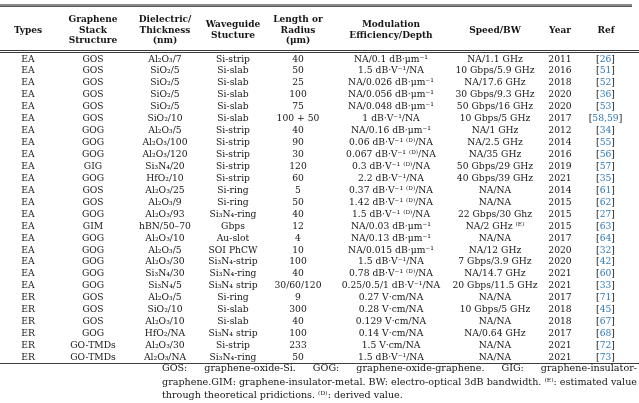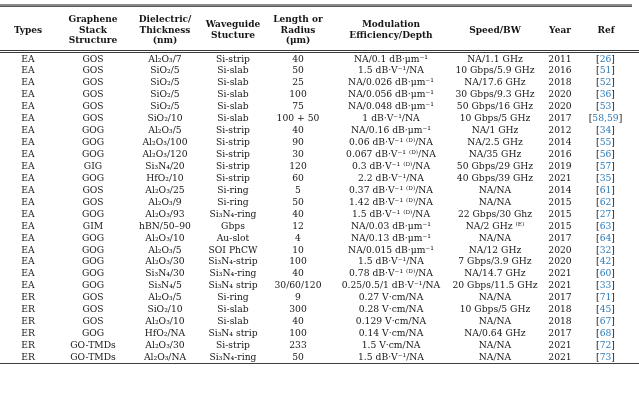--- a/index.html
+++ b/index.html
@@ -250,21 +250,21 @@
           <td>Si₃N₄-ring</td>
           <td>40</td>
           <td>1.5 dB·V⁻¹ ⁽ᴰ⁾/NA</td>
           <td>22 Gbps/30 Ghz</td>
           <td>2015</td>
           <td>[<span class="ref-num">27</span>]</td>
         </tr>
         <tr>
           <td>EA</td>
           <td>GIM</td>
-          <td>hBN/50–90</td>
+          <td>hBN/50–70</td>
           <td>Gbps</td>
           <td>12</td>
           <td>NA/0.03 dB·μm⁻¹</td>
           <td>NA/2 GHz ⁽ᴱ⁾</td>
           <td>2015</td>
           <td>[<span class="ref-num">63</span>]</td>
         </tr>
         <tr>
           <td>EA</td>
           <td>GOG</td>
@@ -382,14 +382,15 @@
           <td>Si₃N₄-ring</td>
           <td>50</td>
           <td>1.5 dB·V⁻¹/NA</td>
           <td>NA/NA</td>
           <td>2021</td>
           <td>[<span class="ref-num">73</span>]</td>
         </tr>
       </tbody>
   </table>
 
+  <div class="footnote">GOS: graphene-oxide-Si. GOG: graphene-oxide-graphene. GIG: graphene-insulator-graphene.GIM: graphene-insulator-metal. BW: electro-optical 3dB bandwidth. ⁽ᴱ⁾: estimated value through theoretical pridictions. ⁽ᴰ⁾: derived value.</div>
 
 </div>
 
 </body></html>

